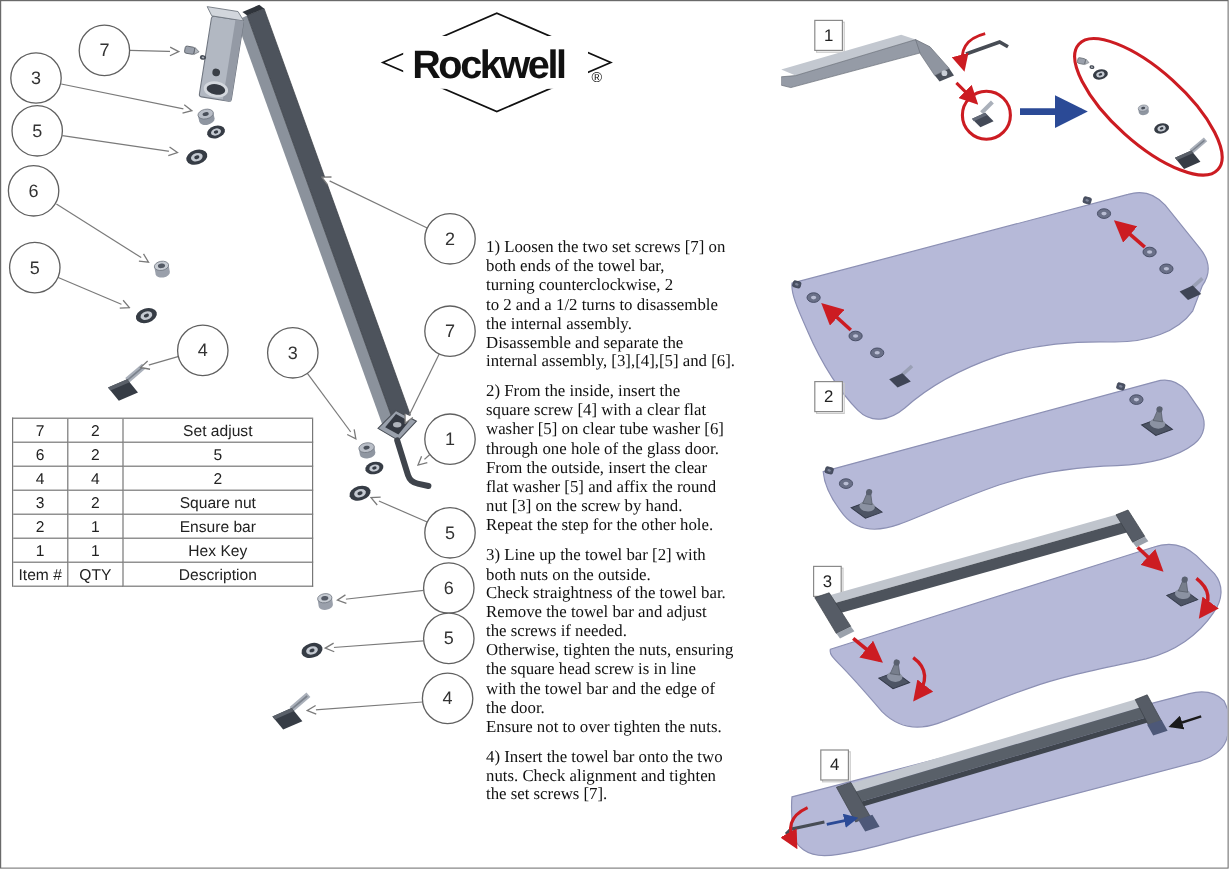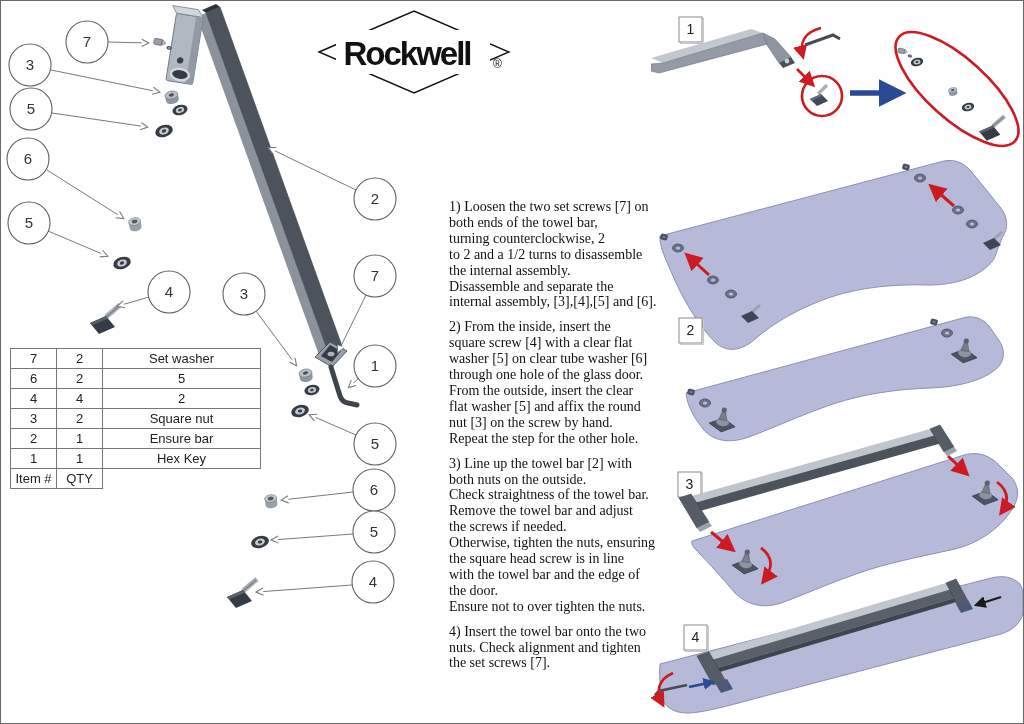--- a/index.html
+++ b/index.html
@@ -9,21 +9,21 @@
   #exploded-svg{left:0;width:650px;height:722px;}
   #steps-svg{left:650px;width:372px;height:722px;}
   
   #parts-table{position:absolute;left:9px;top:347px;display:grid;
                grid-template-columns:46px 46px 158px;border-top:1px solid #777;border-left:1px solid #777;
                font-size:13px;color:#222;background:#fff;}
   #parts-table .cell{border-right:1px solid #777;border-bottom:1px solid #777;height:19px;line-height:19px;
                      text-align:center;white-space:nowrap;overflow:hidden;}
   
   #instructions{position:absolute;left:404px;top:198px;width:256px;
-                font-family:"Liberation Serif",serif;font-size:14px;line-height:15.9px;color:#111;margin-left:44px;}
+                font-family:"Liberation Serif",serif;font-size:14px;line-height:15.9px;color:#111;}
   #instructions p{margin:0 0 9px 0;white-space:pre-line;}
   text{font-family:"Liberation Sans",sans-serif;}
   .callout-num{font-size:15px;fill:#333;}
   .stepnum{font-size:14px;fill:#222;}
 </style>
 </head>
 <body>
 
 <div id="page">
 
@@ -202,38 +202,39 @@
     <polygon points="318,51 413,10 508,51 413,92" fill="none" stroke="#111" stroke-width="1.4"></polygon>
     <rect x="335" y="29" width="154" height="44" fill="#fff"></rect>
     <text x="406" y="64" text-anchor="middle" font-size="33" font-weight="bold" letter-spacing="-2" fill="#111">Rockwell</text>
     <text x="492" y="67" font-size="12" fill="#111">®</text>
   </g>
 </svg>
 
 <div id="parts-table">
       <div class="cell">7</div>
       <div class="cell">2</div>
-      <div class="cell">Set washer</div>
+      <div class="cell">Set adjust</div>
       <div class="cell">6</div>
       <div class="cell">2</div>
       <div class="cell">5</div>
       <div class="cell">4</div>
       <div class="cell">4</div>
       <div class="cell">2</div>
       <div class="cell">3</div>
       <div class="cell">2</div>
       <div class="cell">Square nut</div>
       <div class="cell">2</div>
       <div class="cell">1</div>
       <div class="cell">Ensure bar</div>
       <div class="cell">1</div>
       <div class="cell">1</div>
       <div class="cell">Hex Key</div>
       <div class="cell">Item #</div>
       <div class="cell">QTY</div>
+      <div class="cell">Description</div>
     </div>
 
 <div id="instructions">
   <p>1) Loosen the two set screws [7] on
 both ends of the towel bar,
 turning counterclockwise, 2
 to 2 and a 1/2 turns to disassemble
 the internal assembly.
 Disassemble and separate the
 internal assembly, [3],[4],[5] and [6].</p>

